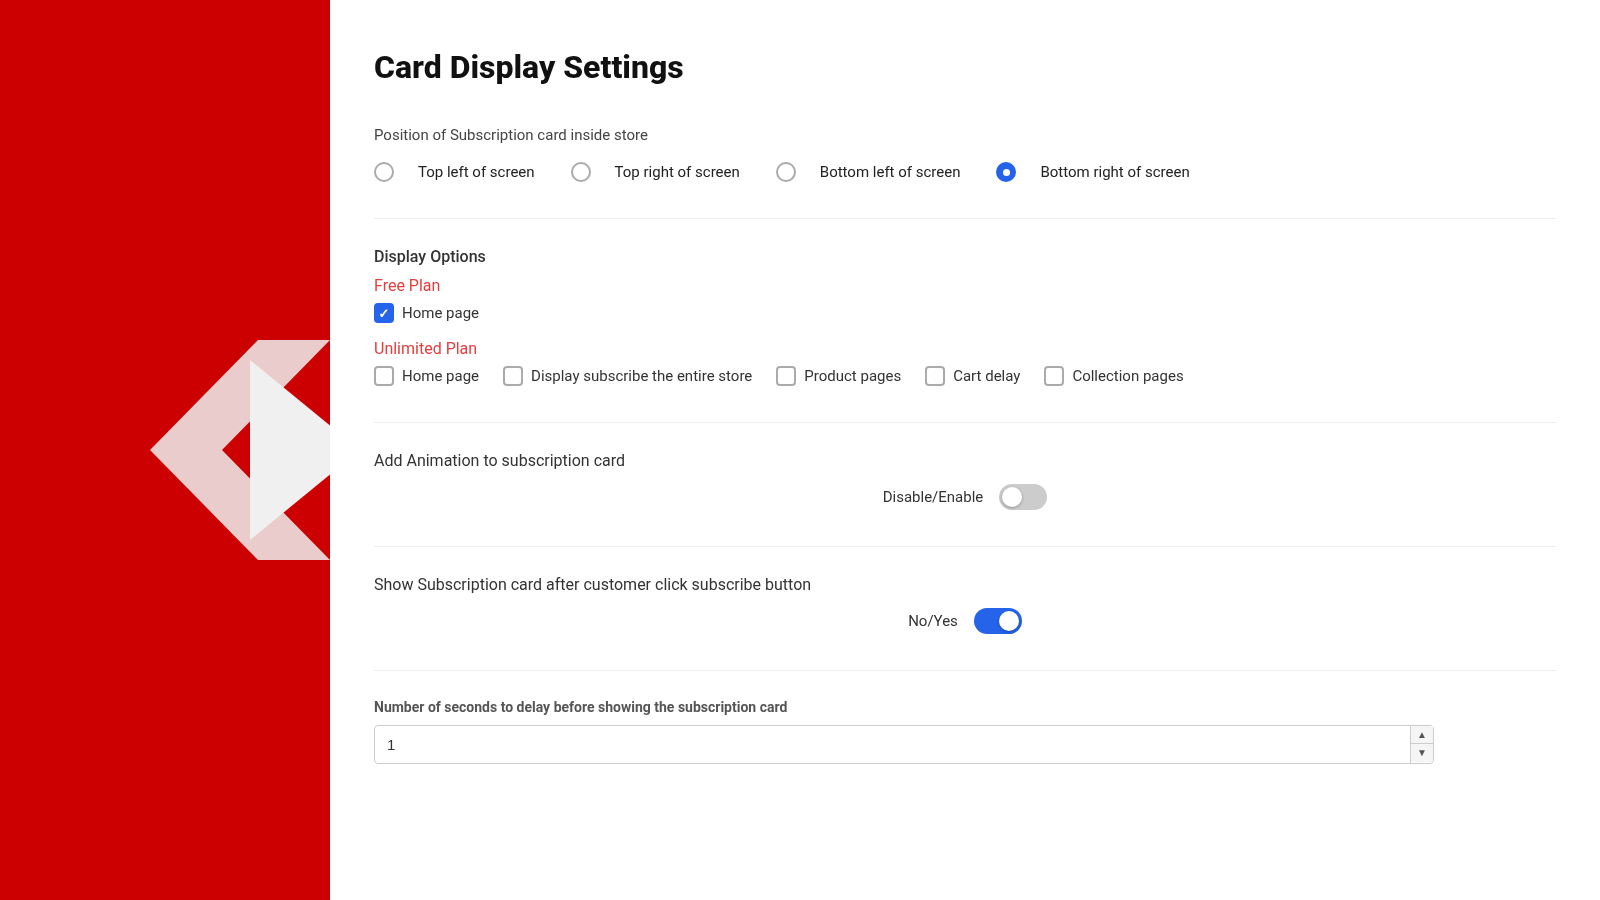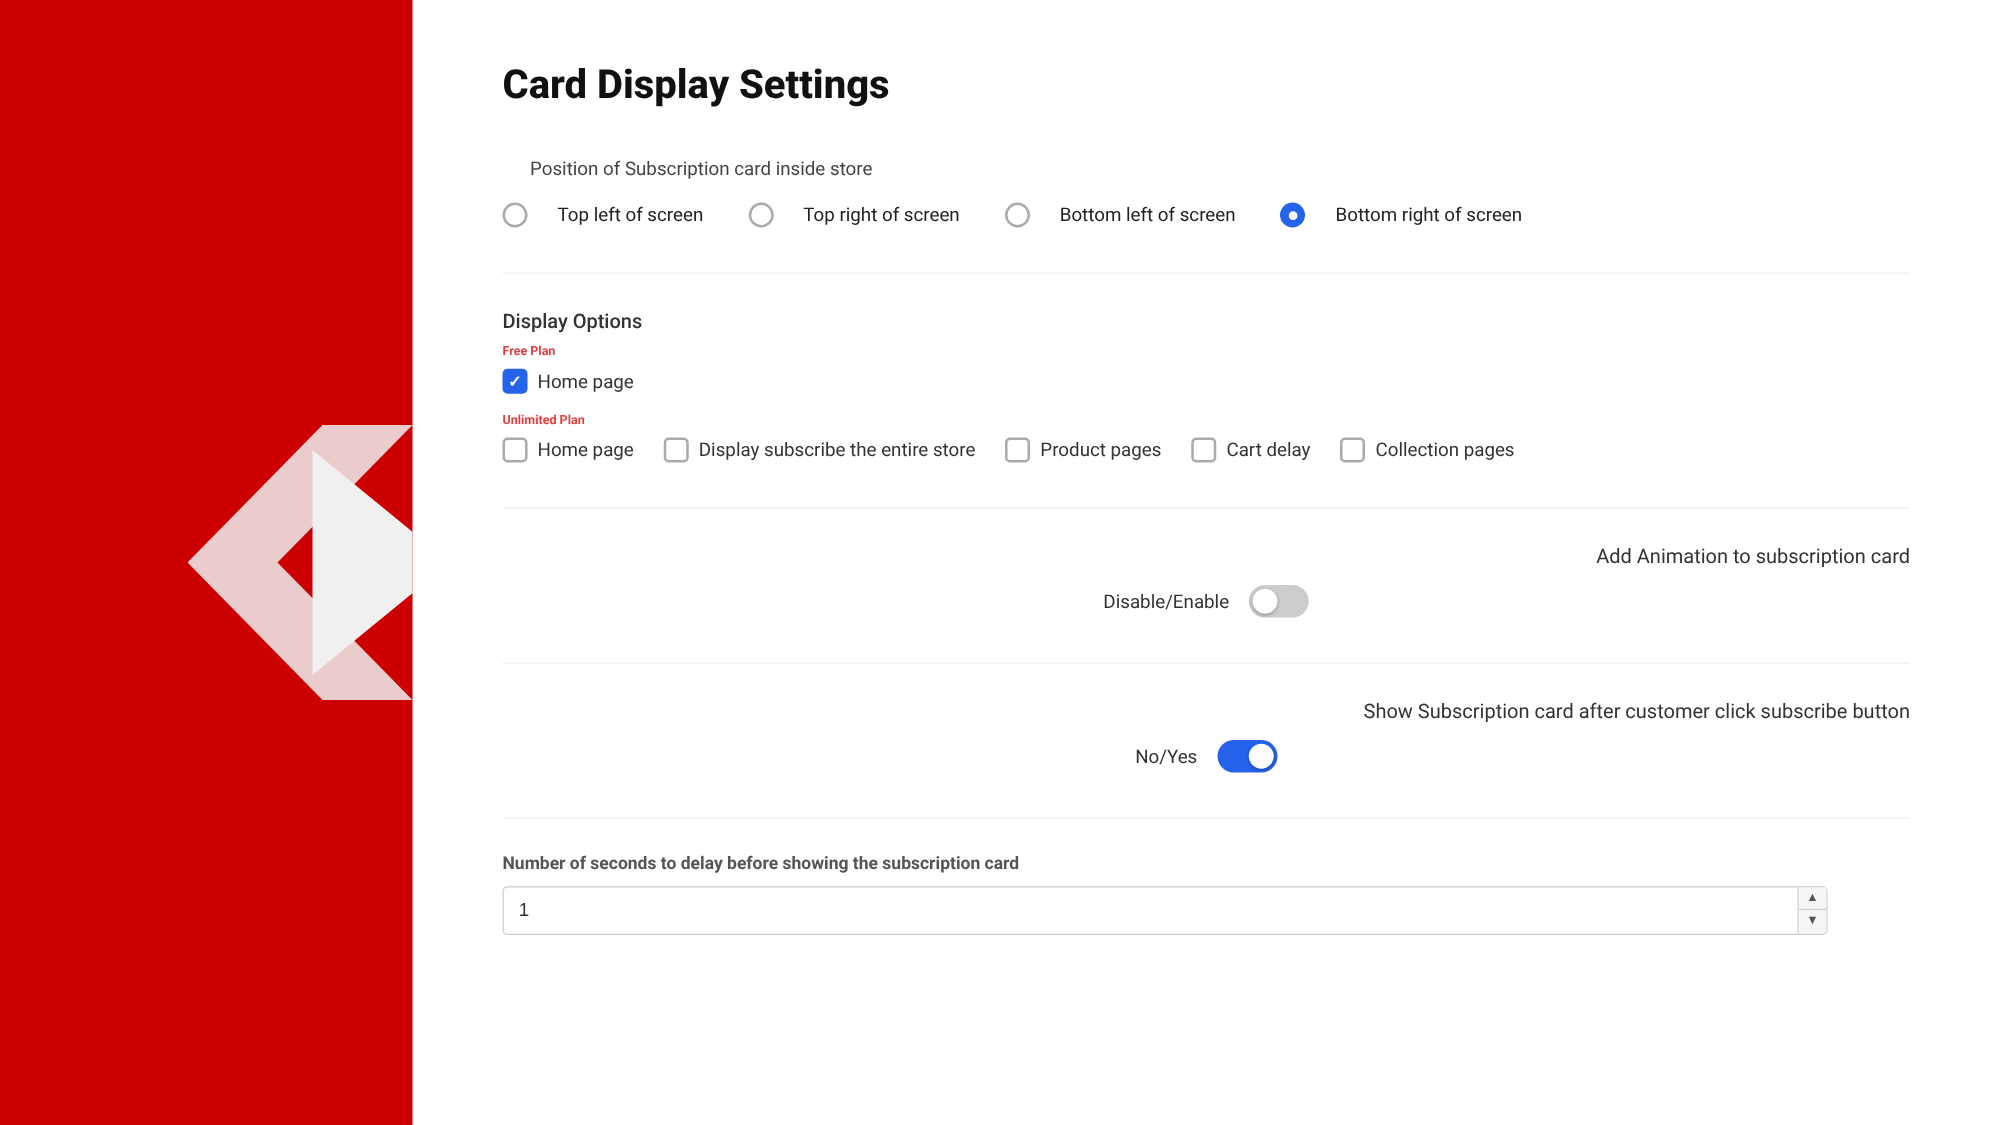--- a/index.html
+++ b/index.html
@@ -49,40 +49,39 @@
       height: 220px;
       background: #f0f0f0;
       clip-path: polygon(0 50%, 60% 0, 100% 0, 40% 50%, 100% 100%, 60% 100%);
       opacity: 0.85;
     }
 
     
     .main-content {
       flex: 1;
       background: #ffffff;
-      padding: 48px 72px;
+      padding: 48px 44px;
       overflow-y: auto;
     }
 
     .page-title {
       font-size: 32px;
       font-weight: 800;
       color: #111111;
       margin-bottom: 40px;
     }
 
     .section {
       margin-bottom: 36px;
     }
 
     .section-label {
       font-size: 15px;
       color: #444444;
       margin-bottom: 18px;
-      margin-left: 22px;
     }
 
     
     .radio-group {
       display: flex;
       align-items: center;
       gap: 36px;
       flex-wrap: wrap;
     }
 
@@ -127,22 +126,22 @@
 
     
     .display-options-title {
       font-size: 16px;
       color: #333333;
       font-weight: 500;
       margin-bottom: 10px;
     }
 
     .plan-label {
-      font-size: 10px;
-      font-weight: 700;
+      font-size: 16px;
+      font-weight: 400;
       margin-bottom: 8px;
     }
 
     .plan-label.free {
       color: #e53e3e;
     }
 
     .plan-label.unlimited {
       color: #e53e3e;
     }
@@ -245,21 +244,20 @@
 
     
     .animation-section {
       margin-bottom: 36px;
     }
 
     .section-title {
       font-size: 16px;
       color: #333333;
       margin-bottom: 14px;
-      text-align: right;
     }
 
     
     .number-input-label {
       font-size: 14px;
       color: #555555;
       margin-bottom: 10px;
       font-weight: bold;
     }
 

